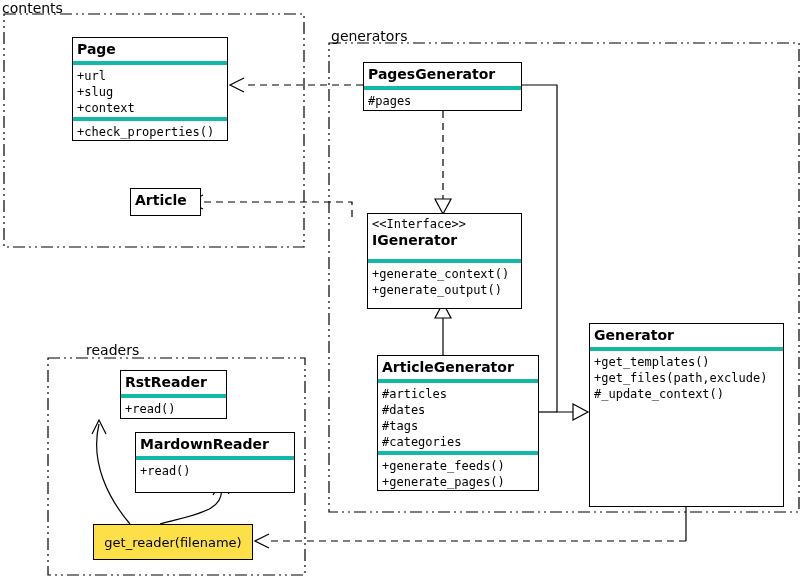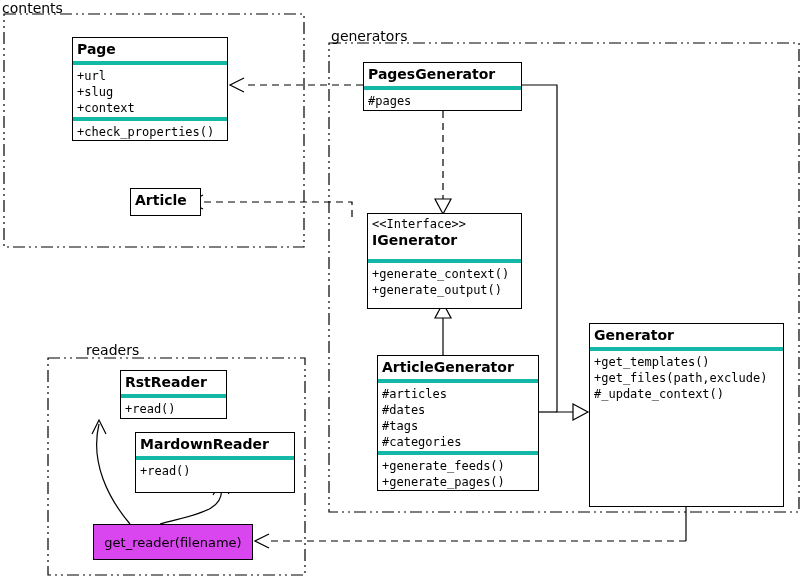--- a/index.html
+++ b/index.html
@@ -11,21 +11,21 @@
   .dash  { fill:none; stroke:#000; stroke-width:1.2; stroke-dasharray:7 5; }
   .solid { fill:none; stroke:#000; stroke-width:1.2; }
   .open  { fill:none; stroke:#000; stroke-width:1.2; }
   .tri   { fill:#fff; stroke:#000; stroke-width:1.2; }
   .pkg-label { position:absolute; z-index:3; font-size:14px; line-height:15px; background:transparent; }
   .uml-class { position:absolute; z-index:2; background:#fff; border:1px solid #000; overflow:hidden; }
   .uml-title { font-weight:bold; font-size:14px; line-height:17px; padding:3px 4px; white-space:nowrap; }
   .stereotype { font-weight:normal; font-family:"DejaVu Sans Mono", monospace; font-size:12px; line-height:15px; }
   .cmp { border-top:4px solid #14b8a6; padding:3px 4px 4px 4px; font-family:"DejaVu Sans Mono", monospace;
          font-size:12px; line-height:16px; white-space:nowrap; }
-  .plain-box { position:absolute; z-index:2; background:#d946ef; border:1px solid #000;
+  .plain-box { position:absolute; z-index:2; background:#fde047; border:1px solid #000;
                display:flex; align-items:center; justify-content:center; font-size:13px; white-space:nowrap; }
 </style>
 </head>
 <body>
 
 <div class="canvas">
 
   <svg class="overlay" width="803" height="579" aria-hidden="true">
 
     <rect x="4" y="14" width="300" height="233" class="pkg"></rect>

